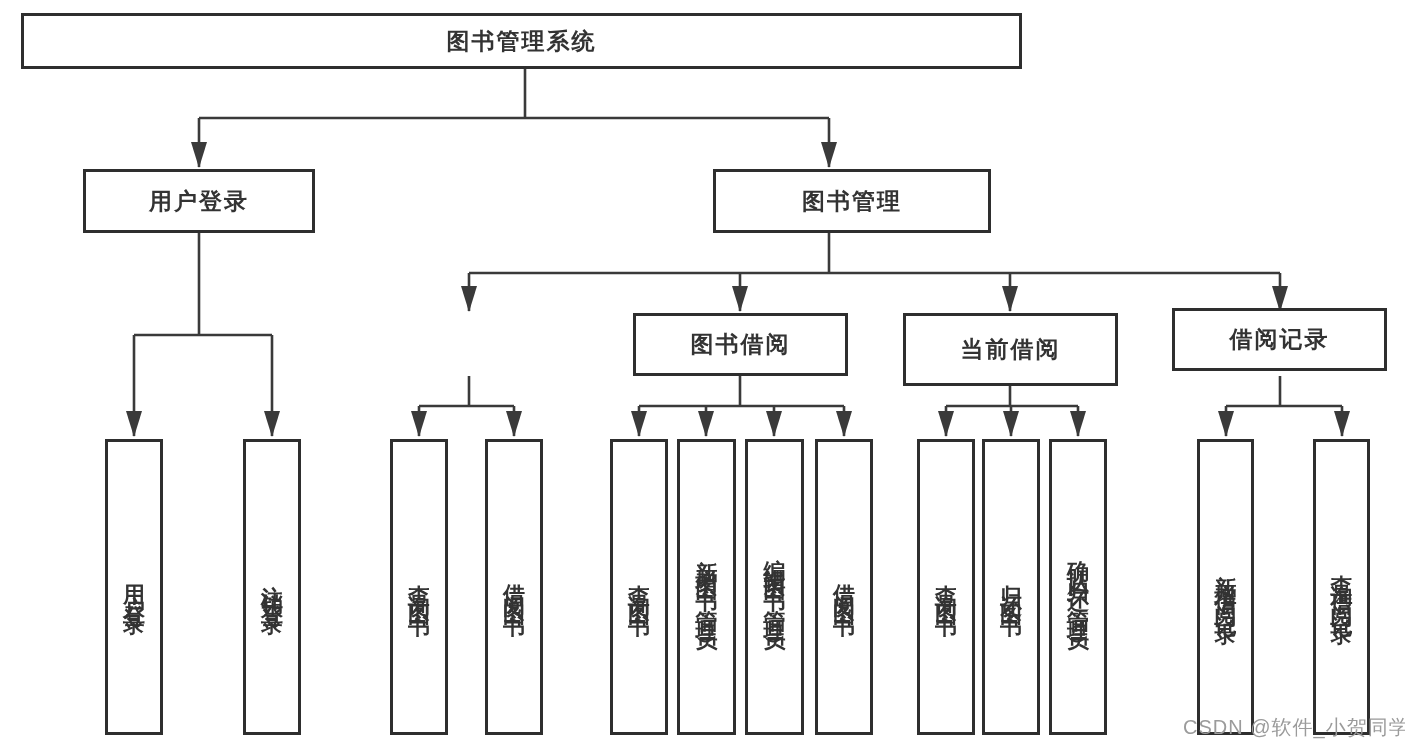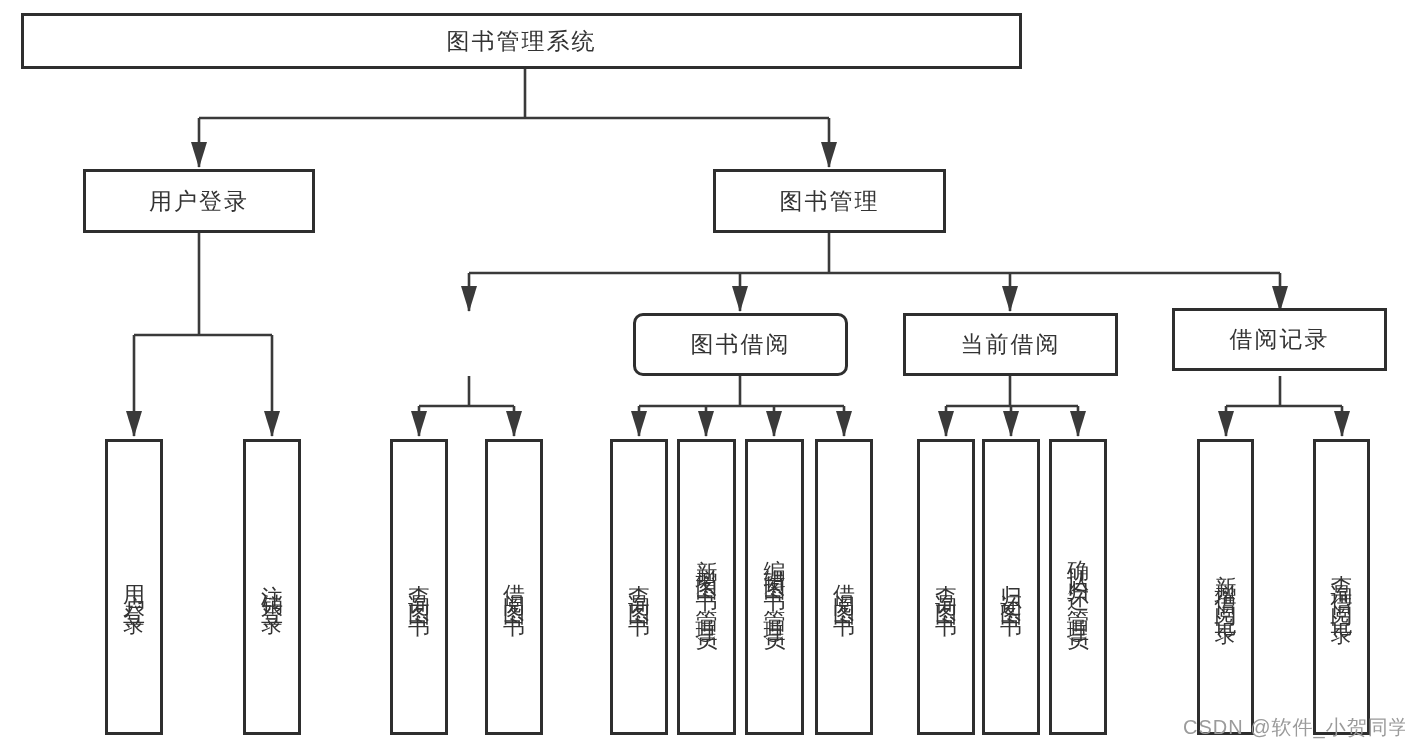--- a/index.html
+++ b/index.html
@@ -18,20 +18,21 @@
     width: 1405px; height: 747px;
   }
   .node {
     position: absolute;
     background: #ffffff;
     border: 3px solid #2e2e2e;
     box-sizing: border-box;
     display: flex;
     align-items: center;
     justify-content: center;
+    font-weight: bold;
   }
   .box-h span {
     font-size: 23px;
     letter-spacing: 2px;
     color: #333333;
     white-space: nowrap;
   }
   .box-v span {
     writing-mode: vertical-rl;
     text-orientation: mixed;
@@ -105,28 +106,28 @@
     </g>
   </svg>
 
   <div class="node box-h" style="left:21px; top:13px; width:1001px; height:56px;">
     <span>图书管理系统</span>
   </div>
 
   <div class="node box-h" style="left:83px; top:169px; width:232px; height:64px;">
     <span>用户登录</span>
   </div>
-  <div class="node box-h" style="left:713px; top:169px; width:233px; height:64px;">
+  <div class="node box-h" style="left:713px; top:169px; width:278px; height:64px;">
     <span>图书管理</span>
   </div>
 
-  <div class="node box-h" style="left:633px; top:313px; width:215px; height:63px;border-radius:10px;">
+  <div class="node box-h" style="left:633px; top:313px; width:215px; height:63px;">
     <span>图书借阅</span>
   </div>
-  <div class="node box-h" style="left:903px; top:313px; width:215px; height:63px;text-align:right;">
+  <div class="node box-h" style="left:903px; top:313px; width:215px; height:73px;text-align:right;">
     <span>当前借阅</span>
   </div>
   <div class="node box-h" style="left:1172px; top:308px; width:215px; height:63px;">
     <span>借阅记录</span>
   </div>
 
   <div class="node box-v" style="left:105px; top:439px; width:58px; height:296px;">
     <span>用户登录</span>
   </div>
   <div class="node box-v" style="left:243px; top:439px; width:58px; height:296px;">

